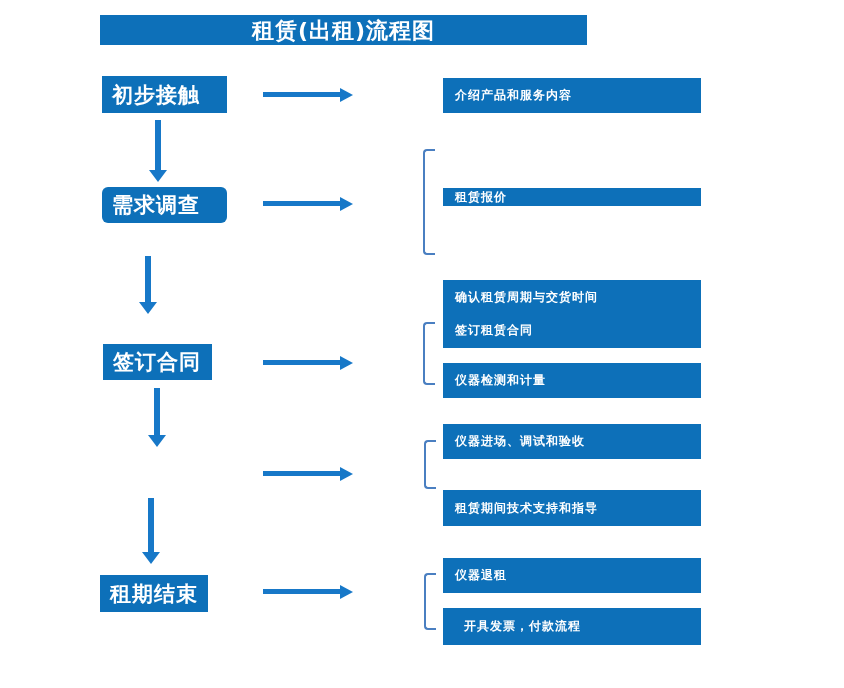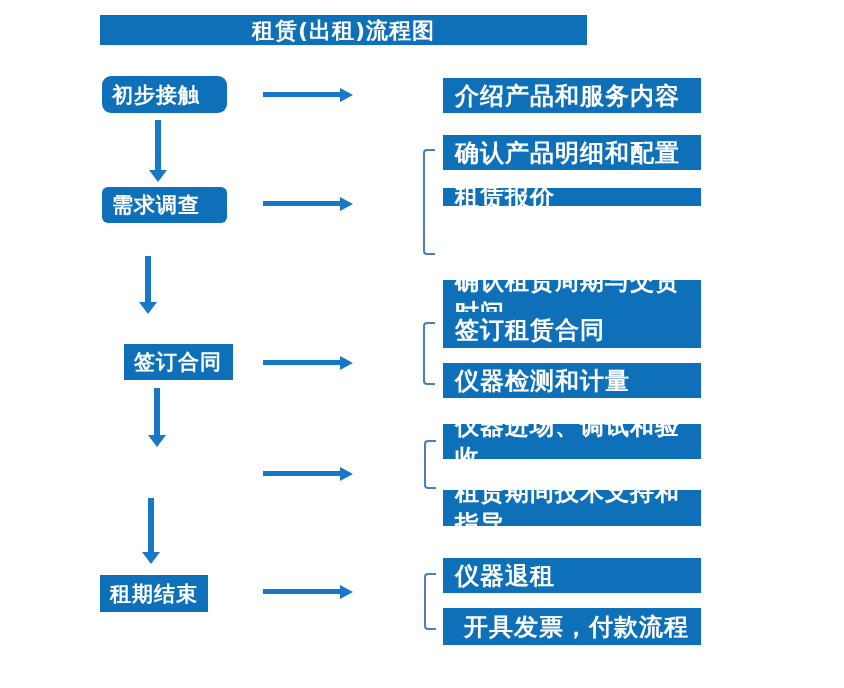--- a/index.html
+++ b/index.html
@@ -13,21 +13,21 @@
     font-size:22px;font-weight:bold;text-align:center;line-height:31px;
     letter-spacing:1px;
   }
   .lbox{
     position:absolute;background:var(--box,#0d70b9);color:var(--txt,#fff);
     font-size:21px;font-weight:bold;padding-left:10px;box-sizing:border-box;
     display:flex;align-items:center;letter-spacing:1px;
   }
   .rbox{
     position:absolute;left:443px;width:258px;background:var(--box,#0d70b9);
-    color:var(--txt,#fff);font-size:24px;font-weight:bold;padding-left:12px;
+    color:var(--txt,#fff);font-size:12px;font-weight:bold;padding-left:12px;
     box-sizing:border-box;display:flex;align-items:center;letter-spacing:1px;
   }
   .harrow{position:absolute;width:90px;height:14px;}
   .harrow .shaft{position:absolute;left:0;top:4px;right:12px;height:5px;background:var(--arrow,#1778c8);}
   .harrow .head{position:absolute;right:0;top:0;width:0;height:0;
     border-top:7px solid transparent;border-bottom:7px solid transparent;
     border-left:13px solid var(--arrow,#1778c8);}
   .varrow{position:absolute;width:18px;}
   .varrow .shaft{position:absolute;left:6px;top:0;bottom:11px;width:6px;background:var(--arrow,#1778c8);}
   .varrow .head{position:absolute;left:0;bottom:0;width:0;height:0;
@@ -36,23 +36,23 @@
   .bracket{position:absolute;width:12px;border:2px solid var(--bracket,#4a7fc1);
     border-right:none;border-radius:4px 0 0 4px;box-sizing:border-box;}
 </style>
 </head>
 <body>
 
 <div class="canvas" style="--box: #0d70b9; --arrow: #1778c8; --bracket: #4a7fc1; --txt: #ffffff; --bg: #ffffff;">
 
   <div class="title-bar">租赁(出租)流程图</div>
 
-  <div class="lbox" style="left:102px;top:76px;width:125px;height:37px;border-radius:9px;">初步接触</div>
+  <div class="lbox" style="left:102px;top:76px;width:125px;height:37px;">初步接触</div>
   <div class="lbox" style="left:102px;top:187px;width:125px;height:36px;border-radius:6px;">需求调查</div>
-  <div class="lbox" style="left:103px;top:344px;width:109px;height:36px;margin-left:21px;">签订合同</div>
+  <div class="lbox" style="left:103px;top:344px;width:109px;height:36px;">签订合同</div>
   <div class="lbox" style="left:100px;top:575px;width:108px;height:37px;">租期结束</div>
 
   <div class="varrow" style="left:149px;top:120px;height:62px;">
     <div class="shaft"></div>
     <div class="head"></div>
   </div>
   <div class="varrow" style="left:139px;top:256px;height:58px;">
     <div class="shaft"></div>
     <div class="head"></div>
   </div>
@@ -86,21 +86,20 @@
     <div class="head"></div>
   </div>
 
   <div class="bracket" style="left:423px;top:149px;height:106px;"></div>
   <div class="bracket" style="left:423px;top:322px;height:63px;"></div>
   <div class="bracket" style="left:424px;top:440px;height:49px;"></div>
   <div class="bracket" style="left:424px;top:573px;height:57px;"></div>
 
   <div class="rbox" style="top:78px;height:35px;">介绍产品和服务内容</div>
 
-  <div class="rbox" style="top:135px;height:35px;">确认产品明细和配置</div>
   <div class="rbox" style="top:188px;height:18px;">租赁报价</div>
   <div class="rbox" style="top:244px;height:34px;margin-top:36px;">确认租赁周期与交货时间</div>
 
   <div class="rbox" style="top:312px;height:36px;">签订租赁合同</div>
   <div class="rbox" style="top:363px;height:35px;">仪器检测和计量</div>
 
   <div class="rbox" style="top:424px;height:35px;">仪器进场、调试和验收</div>
   <div class="rbox" style="top:490px;height:36px;">租赁期间技术支持和指导</div>
 
   <div class="rbox" style="top:558px;height:35px;">仪器退租</div>

